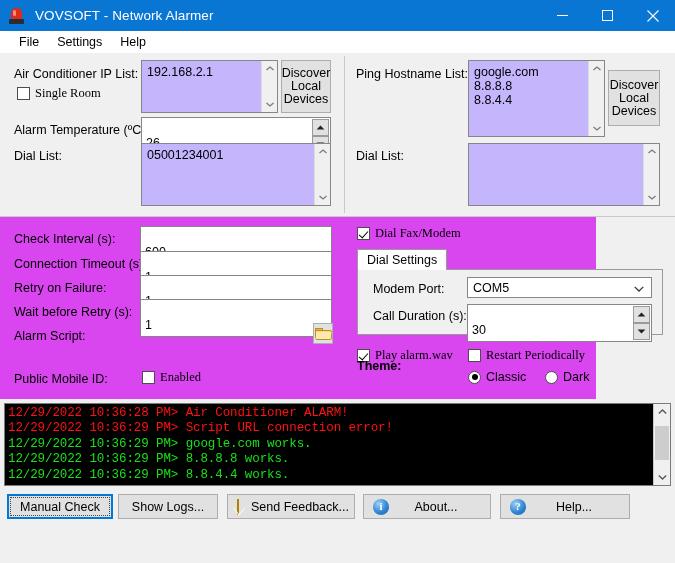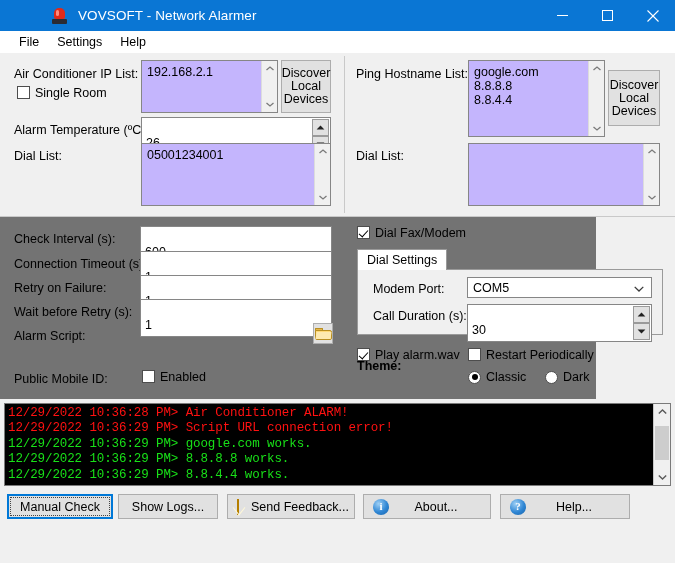--- a/index.html
+++ b/index.html
@@ -7,21 +7,20 @@
     width:675px;height:563px;overflow:hidden;
     font-family:"Liberation Sans","DejaVu Sans",sans-serif;
     font-size:12px;color:#000;background:#ffffff;
   }
   .window{width:675px;height:563px;position:relative;background:#ffffff;}
 
   
   .titlebar{
     height:31px;background:#0a76d4;display:flex;align-items:center;
     position:relative;
-    padding-left:43px;
   }
   .app-icon{width:15px;height:16px;margin-left:9px;position:relative;}
   .app-icon .dome{
     position:absolute;left:2px;top:0;width:11px;height:11px;
     background:#e02a1a;border-radius:5px 5px 2px 2px;
   }
   .app-icon .glow{position:absolute;left:4px;top:2px;width:3px;height:6px;background:#ff8b7c;border-radius:2px;}
   .app-icon .base{position:absolute;left:0;top:11px;width:15px;height:5px;background:#2b2b33;border-radius:1px;}
   .title-text{color:#fff;font-size:13.5px;margin-left:11px;letter-spacing:.1px;}
   .win-controls{position:absolute;right:0;top:0;height:31px;display:flex;}
@@ -30,21 +29,21 @@
 
   
   .menubar{height:22px;background:#fff;display:flex;align-items:center;padding-left:10px;}
   .menu-item{font-size:12.5px;padding:2px 9px;color:#000;}
 
   
   .client{position:absolute;left:0;top:53px;width:675px;height:510px;background:#f0f0f0;}
   .panel-top{position:absolute;left:0;top:0;width:675px;height:163px;background:#f0f0f0;}
   .vdiv{position:absolute;left:344px;top:3px;width:1px;height:157px;background:#c9c9c9;}
   .hdiv{position:absolute;left:0;top:163px;width:675px;height:1px;background:#c9c9c9;}
-  .panel-mid{position:absolute;left:0;top:164px;width:596px;height:182px;background:#737373;}
+  .panel-mid{position:absolute;left:0;top:164px;width:596px;height:182px;background:#d946ef;}
 
   .lbl{font-size:12.5px;color:#000;position:absolute;white-space:nowrap;}
 
   
   .txt{
     position:absolute;background:#fff;border:1px solid #868686;
     box-sizing:border-box;font-family:"Liberation Sans",sans-serif;
     font-size:12.5px;color:#000;padding:18px 4px;outline:none;
   }
   .memo{
@@ -72,21 +71,21 @@
 
   .spin{
     position:absolute;width:17px;top:1px;bottom:1px;right:1px;
     display:flex;flex-direction:column;
   }
   .spin div{
     flex:1;background:#e1e1e1;border:1px solid #9a9a9a;box-sizing:border-box;
     display:flex;align-items:center;justify-content:center;
   }
 
-  .chk{position:absolute;display:flex;}
+  .chk{position:absolute;display:flex;align-items:center;font-family:Liberation Serif, serif;}
   .chk .box{
     width:13px;height:13px;background:#fff;border:1px solid #4d4d4d;
     box-sizing:border-box;position:relative;flex:none;
   }
   .chk .box.on::after{
     content:"";position:absolute;left:3px;top:1px;width:4px;height:8px;
     border:solid #000;border-width:0 1.6px 1.6px 0;transform:rotate(42deg);
   }
   .chk .t{font-size:12.5px;margin-left:5px;white-space:nowrap;}
 

